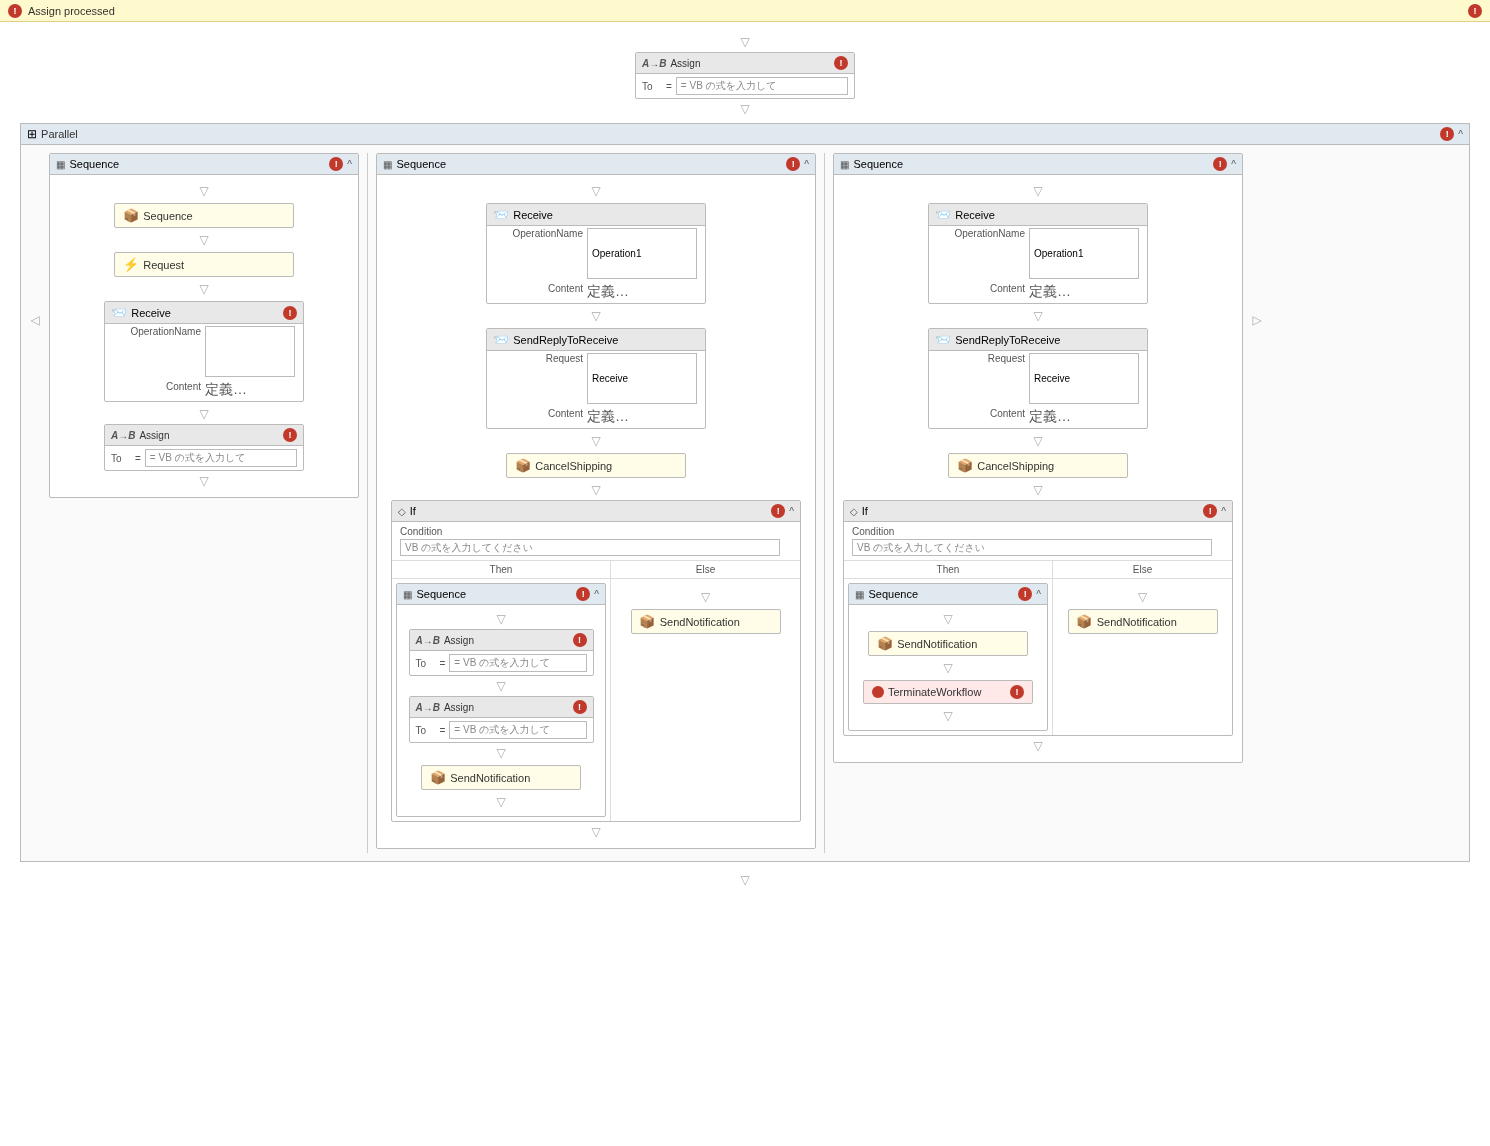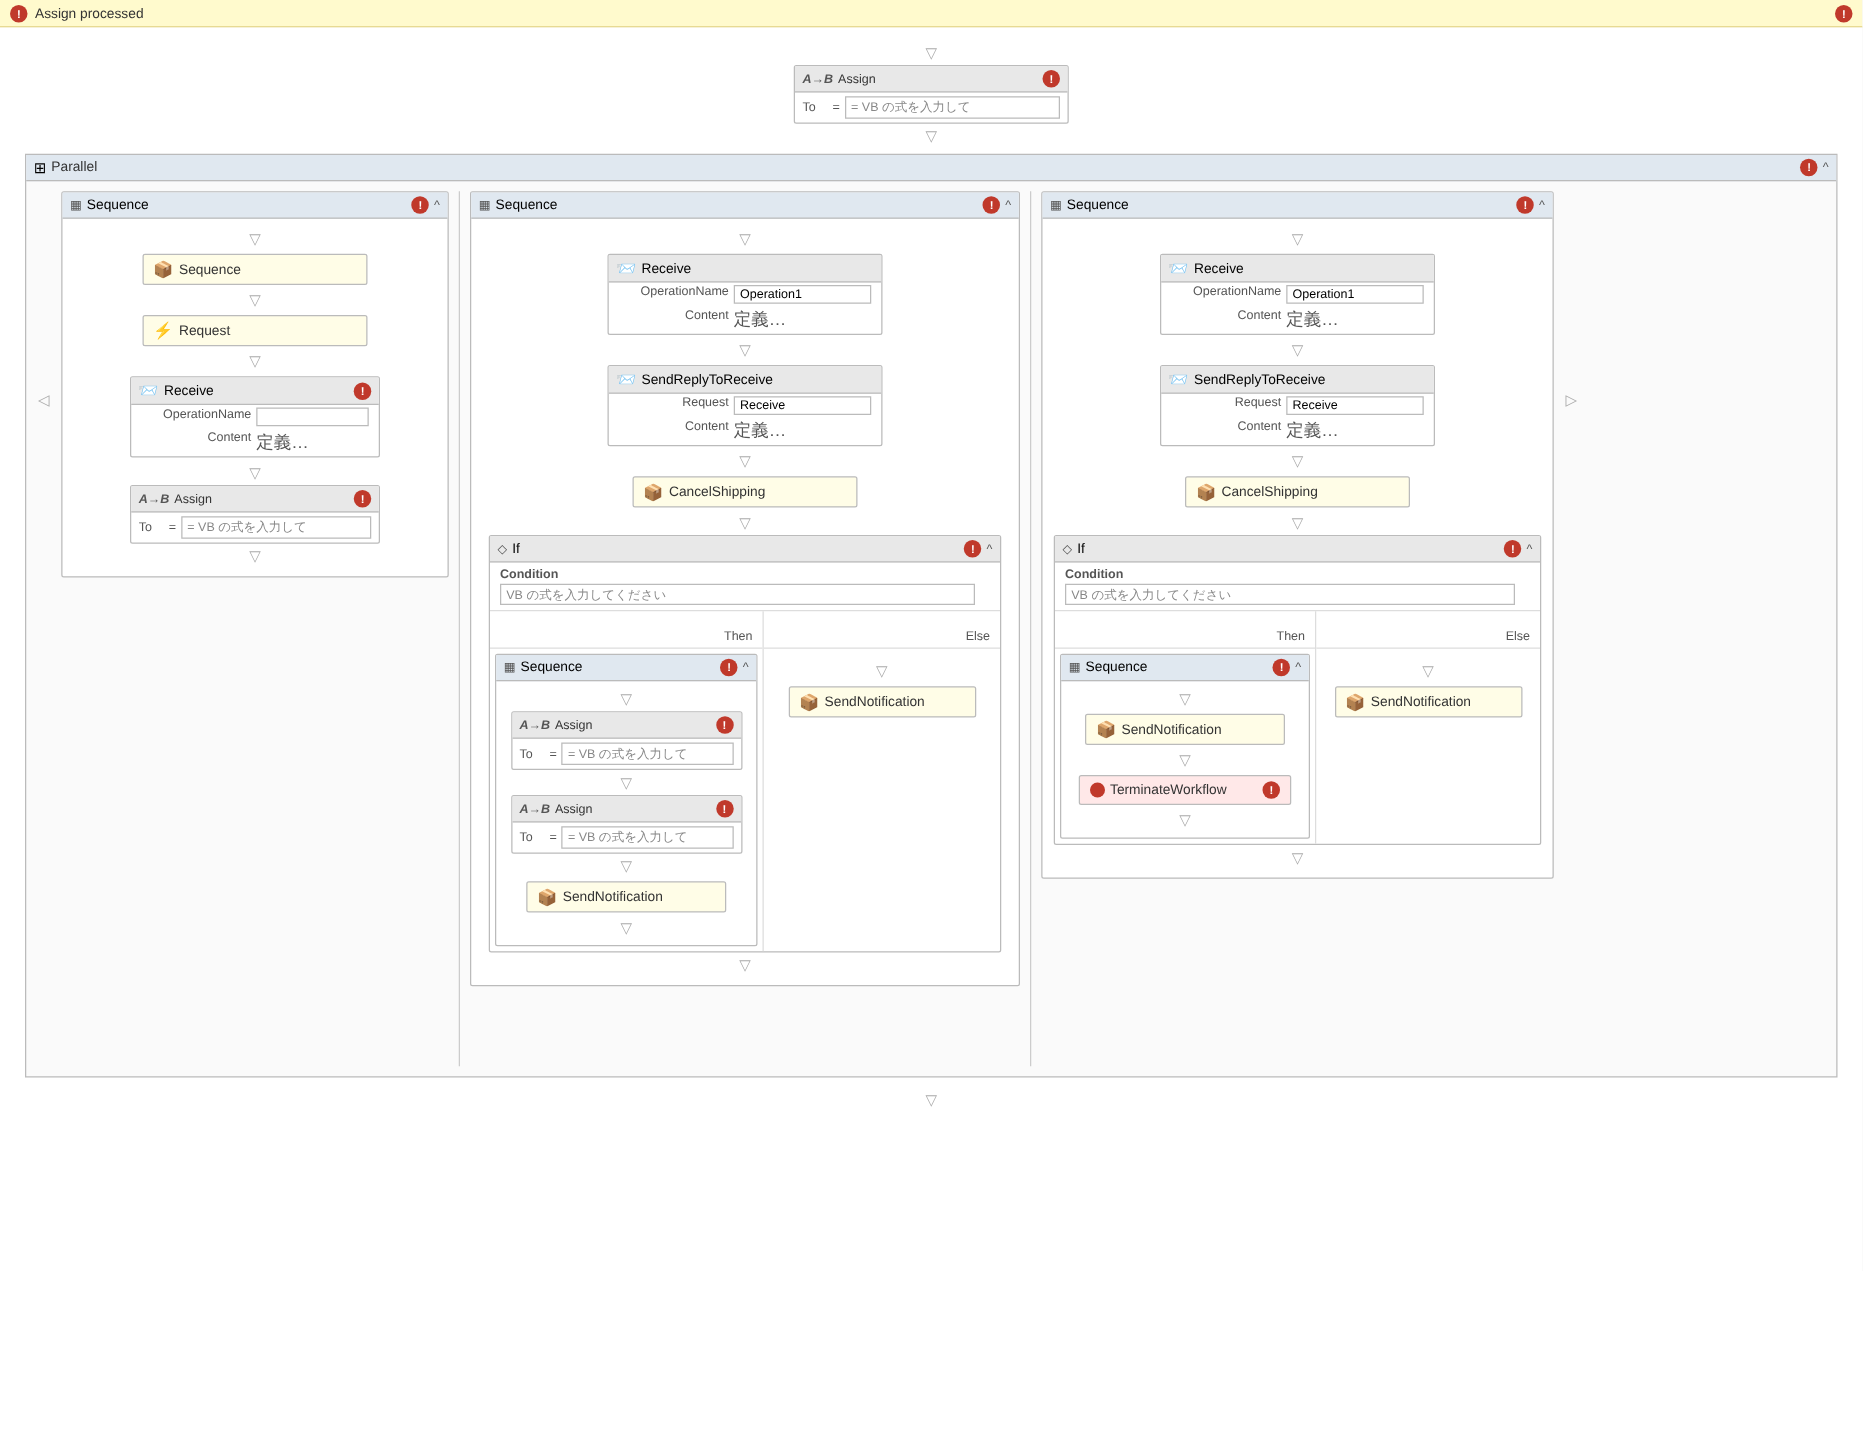--- a/index.html
+++ b/index.html
@@ -215,21 +215,21 @@
     .receive-field-label {
       color: #555;
       font-size: 10px;
       width: 90px;
       text-align: right;
     }
     .receive-field-input {
       border: 1px solid #bbb;
       background: white;
       font-size: 10px;
-      padding: 1px 4px;
+      padding: 19px 4px;
       width: 110px;
     }
     .receive-field-text {
       font-size: 14px;
       color: #555;
     }
 
     
     .send-reply-activity {
       border: 1px solid #bbb;
@@ -261,21 +261,20 @@
       justify-content: space-between;
     }
     .if-condition {
       padding: 4px 8px;
       border-bottom: 1px solid #ddd;
     }
     .if-condition-label {
       font-size: 10px;
       color: #555;
       margin-bottom: 2px;
-      font-weight: bold;
     }
     .if-condition-input {
       border: 1px solid #bbb;
       background: white;
       font-size: 10px;
       padding: 2px 4px;
       width: 100%;
       color: #888;
     }
     .if-branches {
@@ -291,22 +290,21 @@
     }
     .if-branch:last-child {
       border-right: none;
     }
     .if-branch-header {
       padding: 3px 8px;
       font-size: 10px;
       color: #555;
       border-bottom: 1px solid #ddd;
       width: 100%;
-      text-align: right;
-      margin-top: 12px;
+      text-align: center;
     }
     .if-branch-content {
       padding: 4px;
       display: flex;
       flex-direction: column;
       align-items: center;
       width: 100%;
     }
 
     

